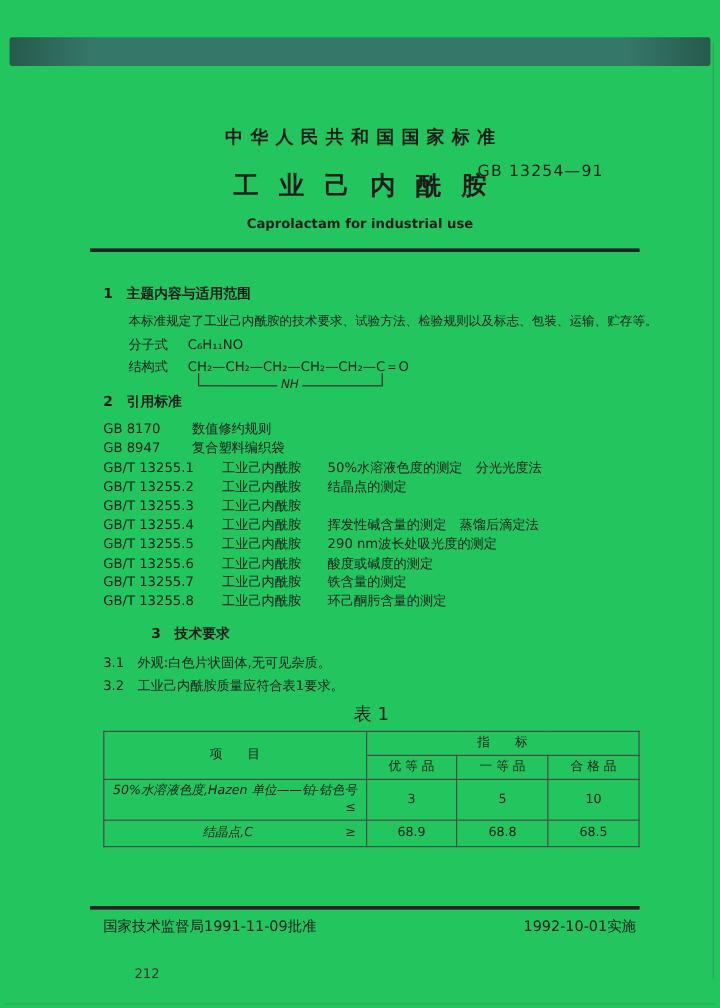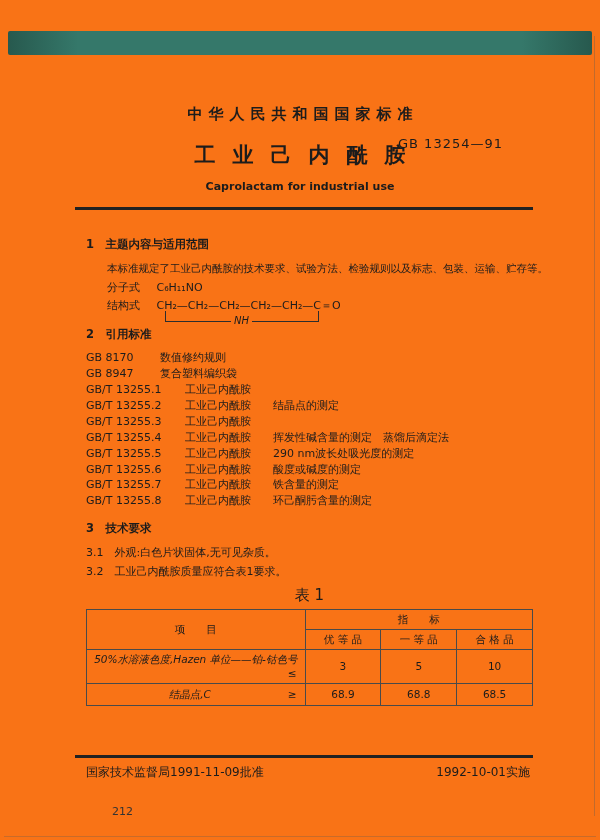--- a/index.html
+++ b/index.html
@@ -1,20 +1,20 @@
 <!DOCTYPE html>
 <html><head>
 <meta charset="utf-8">
 <style>
   * { box-sizing: border-box; margin: 0; padding: 0; }
   html,body { background:#d8d8d3; }
   body { font-family:"DejaVu Sans","Liberation Sans",sans-serif; }
   .page {
     position:relative; width:600px; height:840px; margin:0 auto;
-    background:#f97316; color:#1c1c1c; overflow:hidden;
+    background:#22c55e; color:#1c1c1c; overflow:hidden;
     box-shadow: inset 0 0 0 1px #ececе7, inset 0 0 55px rgba(125,122,108,.16);
   }
   .edge-right { position:absolute; top:36px; right:5px; width:1px; height:780px; background:rgba(90,90,85,.35); }
   .edge-bottom { position:absolute; left:4px; right:4px; bottom:3px; height:1px; background:rgba(90,90,85,.3); }
 
   .top-band { position:absolute; top:31px; left:8px; right:8px; height:24px; border-radius:2px; }
 
   .std-org { position:absolute; top:105px; width:100%; text-align:center;
     font-size:15px; font-weight:bold; letter-spacing:6px; text-indent:6px; }
   .gb-code { position:absolute; top:136px; left:398px; font-size:13px; letter-spacing:1px; }
@@ -38,21 +38,21 @@
   .molar-row { padding-left:21px; line-height:16px; margin-top:2px; }
   .molar-val { margin:0 10px 0 12px; }
 
   .sec2 { margin-top:12px; }
   .ref-row { display:flex; line-height:15.9px; }
   .ref-code-s { flex:0 0 74px; }
   .ref-code { flex:0 0 99px; }
   .ref-sub { flex:0 0 88px; }
   .ref-title { flex:1; }
 
-  .sec3 { margin-top:11px; }
+  .sec3 { margin-top:11px;margin-left:40px; }
   .item-line { line-height:18.5px; }
 
   .tbl-caption { text-align:center; font-size:15px; margin-top:4px; margin-bottom:3px; }
   table.spec { width:100%; border-collapse:collapse; font-size:10.5px; border:1.5px solid #2a2a2a; }
   table.spec th, table.spec td { border:1px solid #4a4a4a; font-weight:normal; padding:2px 5px; text-align:center; vertical-align:middle; }
   .c-item { width:49%; }
   .c-grade { width:17%; }
   tr.hrow th { height:19px; }
   tr.r1 td { height:34px; }
   tr.r2 td { height:22px; }
@@ -109,20 +109,21 @@
       <span class="ref-code-s">GB 8170</span>
       <span class="ref-title">数值修约规则</span>
     </div>
     <div class="ref-row">
       <span class="ref-code-s">GB 8947</span>
       <span class="ref-title">复合塑料编织袋</span>
     </div>
     <div class="ref-row">
       <span class="ref-code">GB/T 13255.1</span>
       <span class="ref-sub">工业己内酰胺</span>
+      <span class="ref-title">50%水溶液色度的测定　分光光度法</span>
     </div>
     <div class="ref-row">
       <span class="ref-code">GB/T 13255.2</span>
       <span class="ref-sub">工业己内酰胺</span>
       <span class="ref-title">结晶点的测定</span>
     </div>
     <div class="ref-row">
       <span class="ref-code">GB/T 13255.3</span>
       <span class="ref-sub">工业己内酰胺</span>
     </div>

